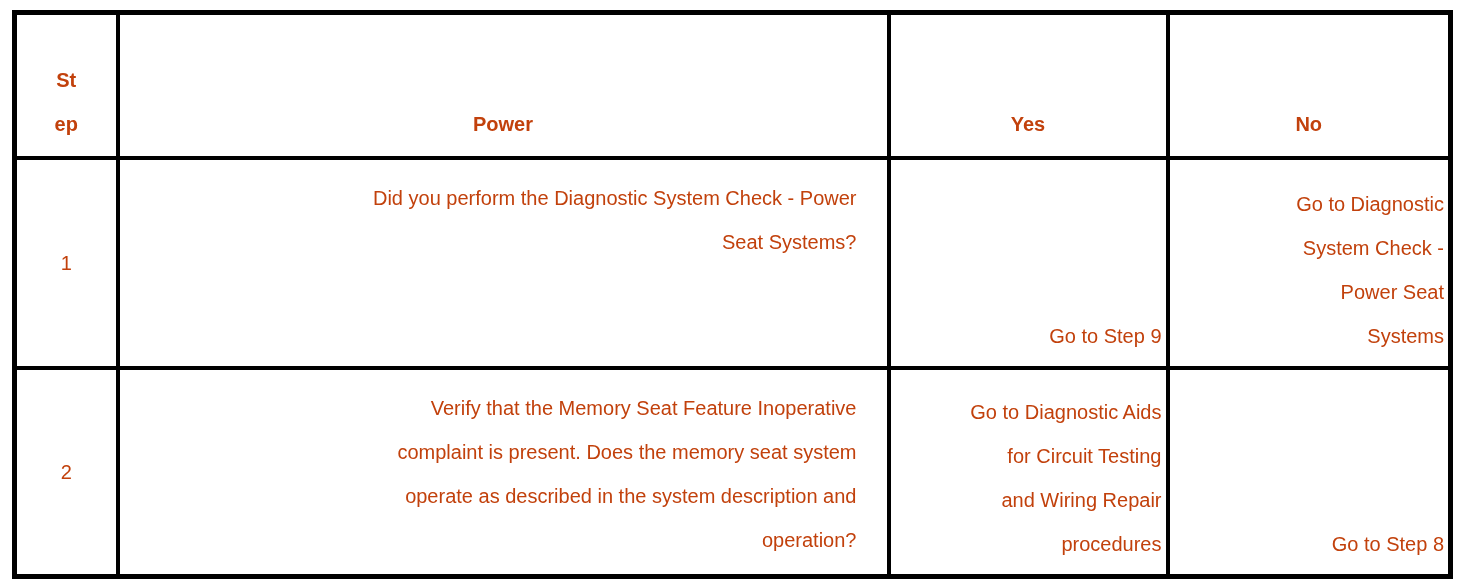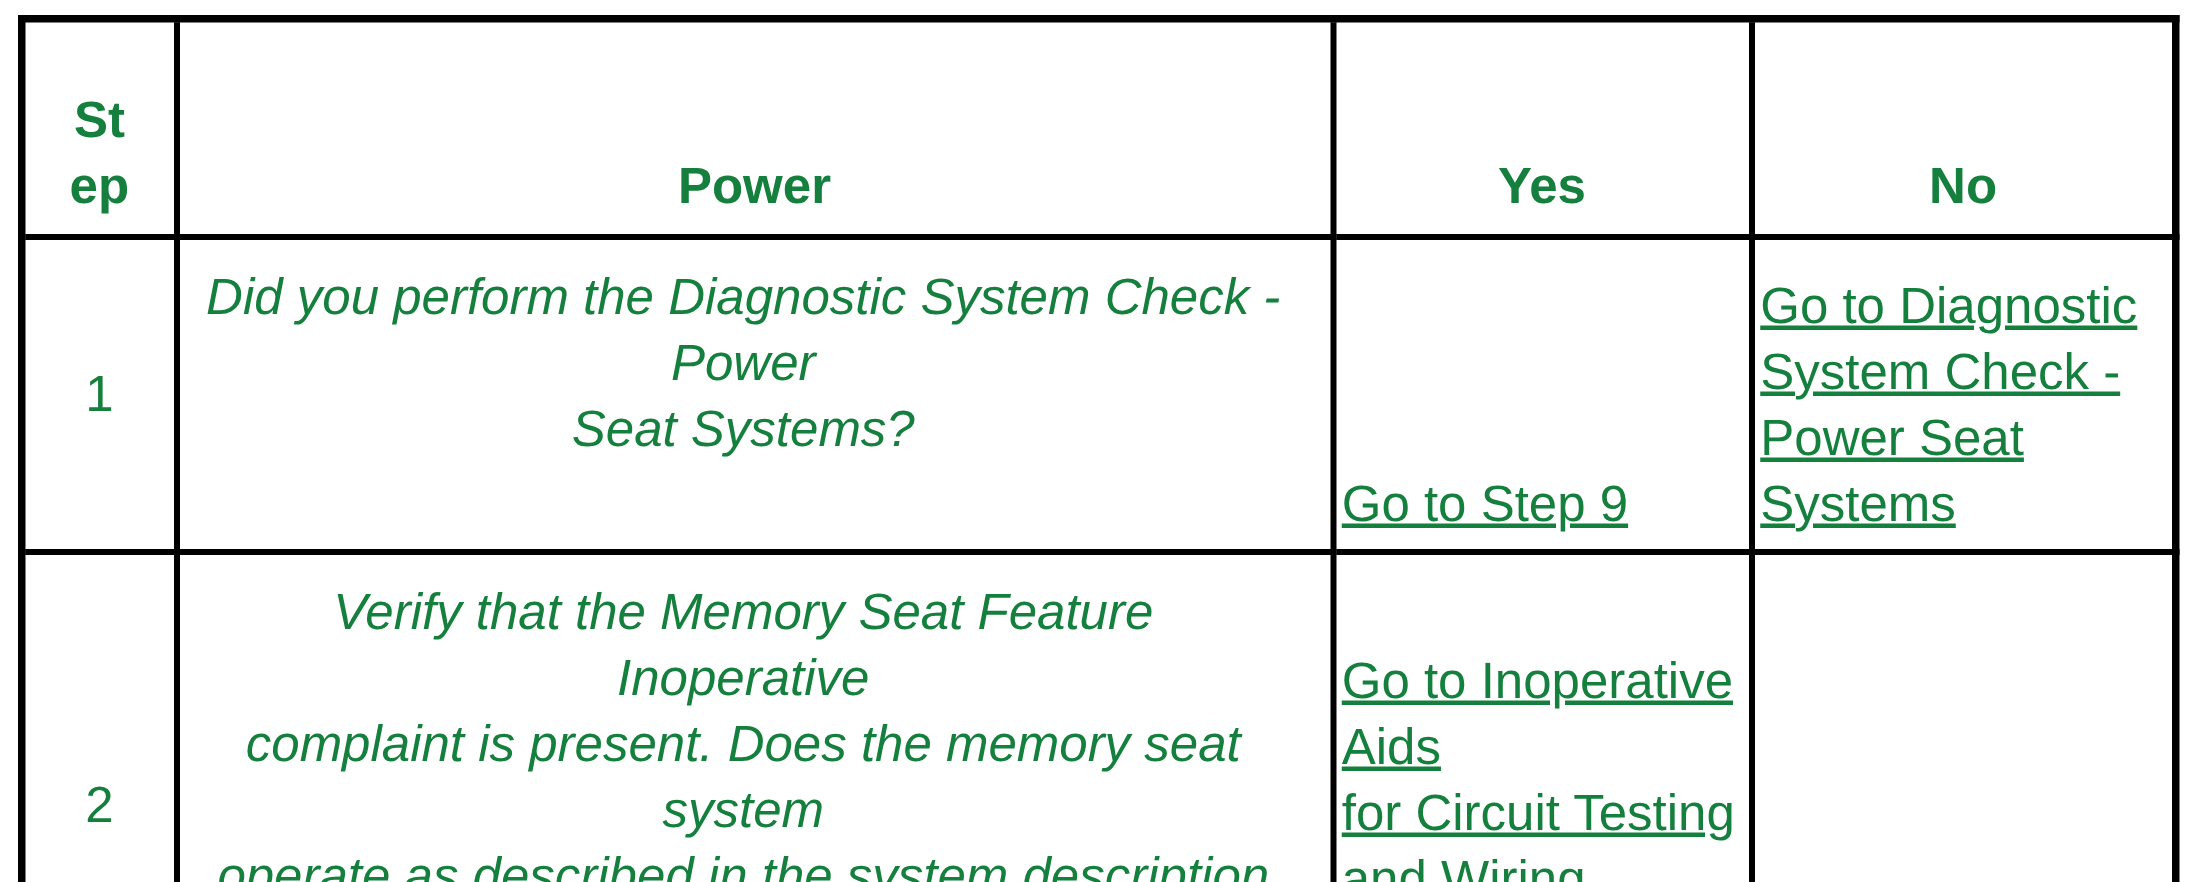--- a/index.html
+++ b/index.html
@@ -20,53 +20,51 @@
     border: 5px solid #000;
   }
   table.diag col.c-step   { width: 103px; }
   table.diag col.c-action { width: 771px; }
   table.diag col.c-yes    { width: 279px; }
   table.diag col.c-no     { width: 283px; }
 
   table.diag th,
   table.diag td {
     border: 4px solid #000;
-    color: #15803d;
-    font-size: 34px;
+    color: #c2410c;
+    font-size: 20px;
     line-height: 44px;
     white-space: pre-line;
     overflow: hidden;
   }
   table.diag thead tr { height: 145px; }
   table.diag tbody tr.r1 { height: 210px; }
   table.diag tbody tr.r2 { height: 209px; }
 
   table.diag th {
     font-weight: bold;
     text-align: center;
     vertical-align: bottom;
     padding: 6px 6px 10px 6px;
   }
   td.cell-step {
     text-align: center;
     vertical-align: middle;
     padding: 0 4px;
   }
   td.cell-action {
-    text-align: center;
+    text-align: right;
     vertical-align: top;
     padding: 16px 30px 10px 15px;
-    font-style: italic;
   }
   td.cell-yes,
   td.cell-no {
-    text-align: left;
+    text-align: right;
     vertical-align: bottom;
     padding: 6px 4px 8px 4px;
-    text-decoration: underline;
   }
 </style>
 </head>
 <body>
 
 <table class="diag">
   <colgroup>
     <col class="c-step">
     <col class="c-action">
     <col class="c-yes">
@@ -91,20 +89,20 @@
 System Check -
 Power Seat
 Systems</td>
     </tr>
     <tr class="r2">
       <td class="cell-step">2</td>
       <td class="cell-action">Verify that the Memory Seat Feature Inoperative
 complaint is present. Does the memory seat system
 operate as described in the system description and
 operation?</td>
-      <td class="cell-yes">Go to Inoperative Aids
+      <td class="cell-yes">Go to Diagnostic Aids
 for Circuit Testing
 and Wiring Repair
 procedures</td>
       <td class="cell-no">Go to Step 8</td>
     </tr>
   </tbody>
 </table>
 
 </body></html>

